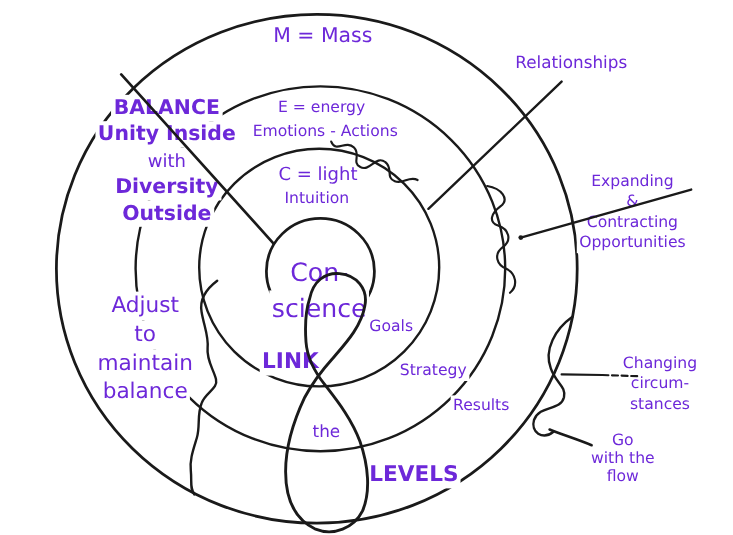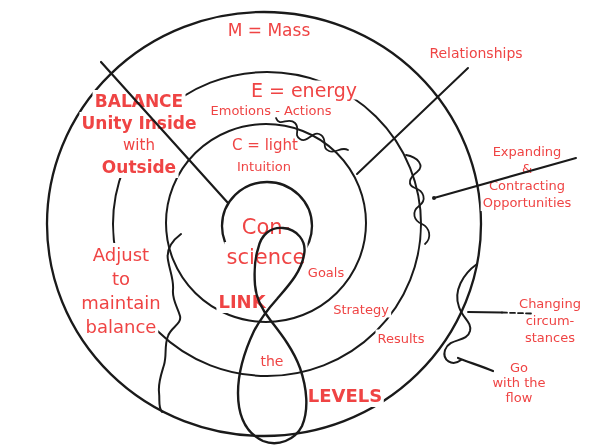--- a/index.html
+++ b/index.html
@@ -1,33 +1,33 @@
 <!DOCTYPE html>
 <html><head>
 <meta charset="utf-8">
 <style>
   html,body{margin:0;padding:0;background:#ffffff;}
   .stage{
     position:relative;width:611px;height:446px;background:#ffffff;
-    font-family:"DejaVu Sans","Liberation Sans",sans-serif;color:#ef4444;overflow:hidden;
+    font-family:"DejaVu Sans","Liberation Sans",sans-serif;color:#6d28d9;overflow:hidden;
   }
   .layer{position:absolute;left:0;top:0;}
   .rings{z-index:1;}
   .overlay{z-index:3;pointer-events:none;}
   .lbl{
     position:absolute;transform:translate(-50%,-50%);
     display:flex;flex-direction:column;align-items:center;
     text-align:center;white-space:nowrap;z-index:2;
   }
   .lbl span{background:#ffffff;padding:0 2px;}
   .b{font-weight:bold;}
   .fs13{font-size:13px;line-height:17px;}
   .fs14{font-size:14px;line-height:17px;}
   .fs15{font-size:15px;line-height:18px;}
-  .fs16{font-size:19px;line-height:19px;margin-left:36px;}
+  .fs16{font-size:13px;line-height:19px;}
   .fs17{font-size:17px;line-height:20px;}
   .fs18{font-size:18px;line-height:22px;}
   .fs21{font-size:21px;line-height:30px;margin-top:20px;}
   .lh15 span{line-height:15px;}
   .lh17 span{line-height:17px;}
   .lh22 span{line-height:22px;}
   .lh24 span{line-height:24px;}
   .with-line{font-weight:normal;font-size:15px;}
 </style>
 </head>
@@ -82,20 +82,21 @@
       <span>the</span>
     </div>
   <div class="lbl fs18 b" style="left:345px;top:396px">
       <span>LEVELS</span>
     </div>
 
   <div class="lbl fs17 b lh22" style="left:139px;top:134px">
     <span>BALANCE</span>
     <span>Unity Inside</span>
     <span class="with-line">with</span>
+    <span>Diversity</span>
     <span>Outside</span>
   </div>
 
   <div class="lbl fs18 lh24" style="left:121px;top:291px">
     <span>Adjust</span>
     <span>to</span>
     <span>maintain</span>
     <span>balance</span>
   </div>
 

